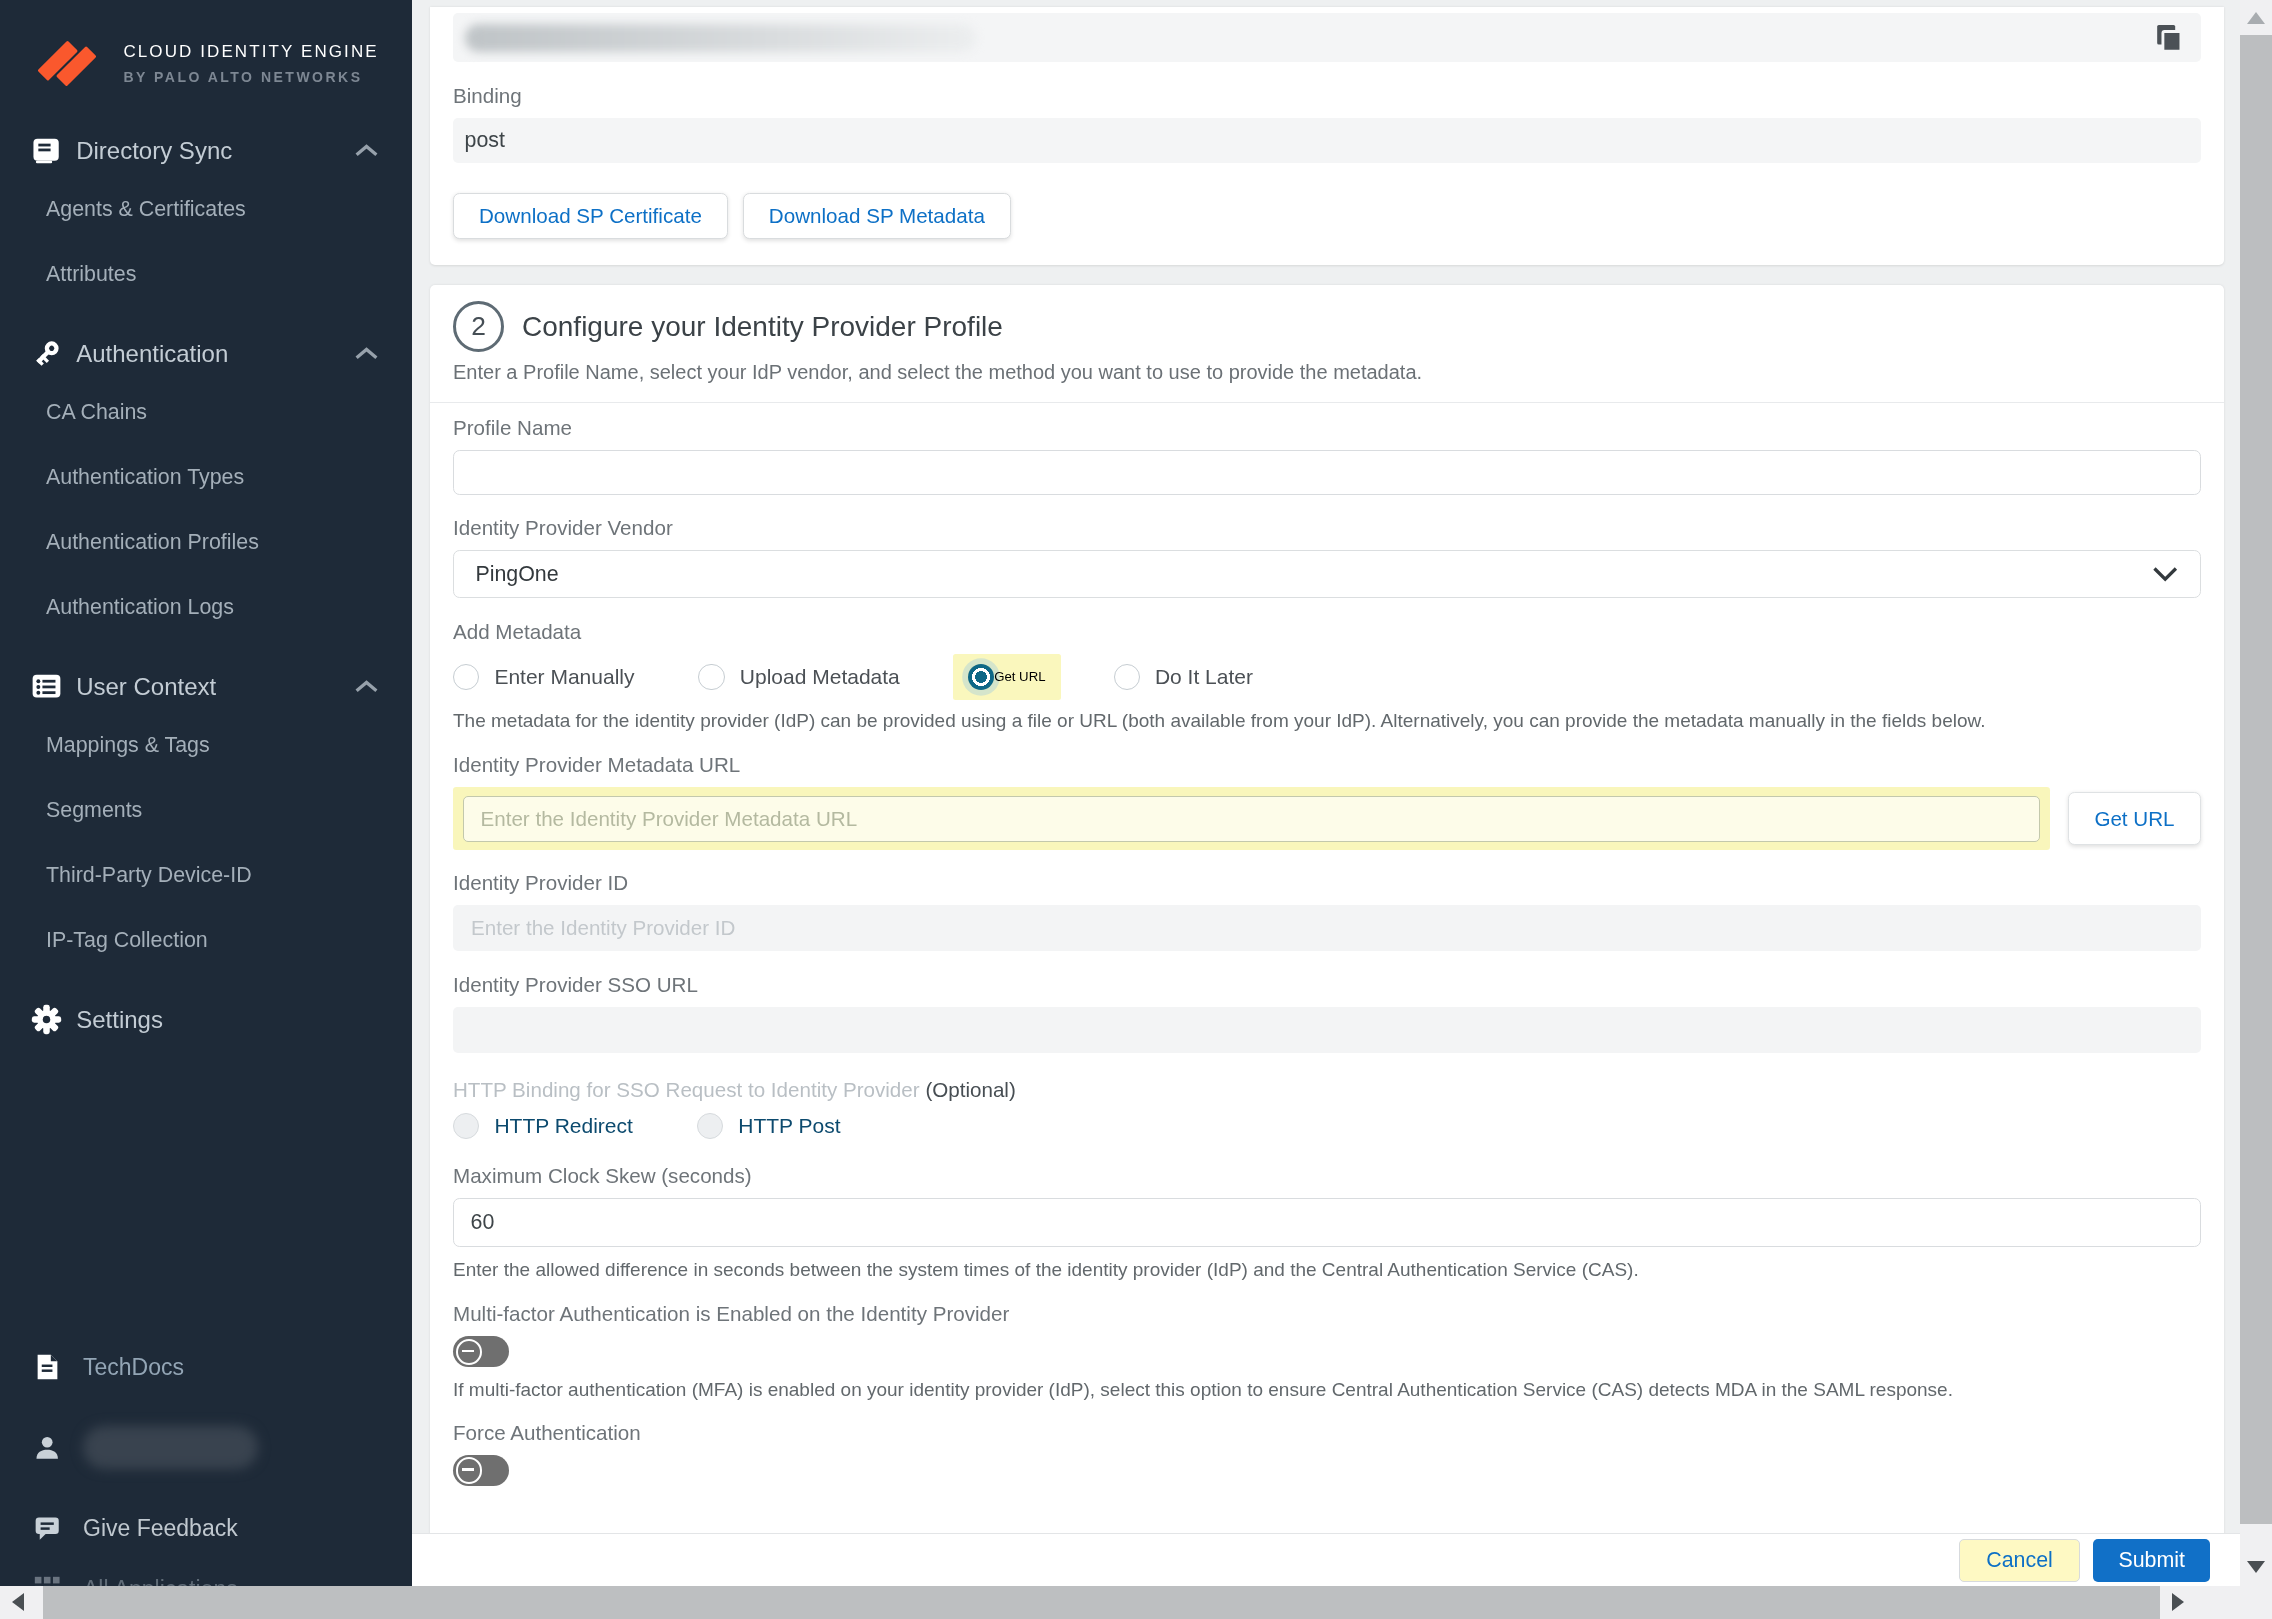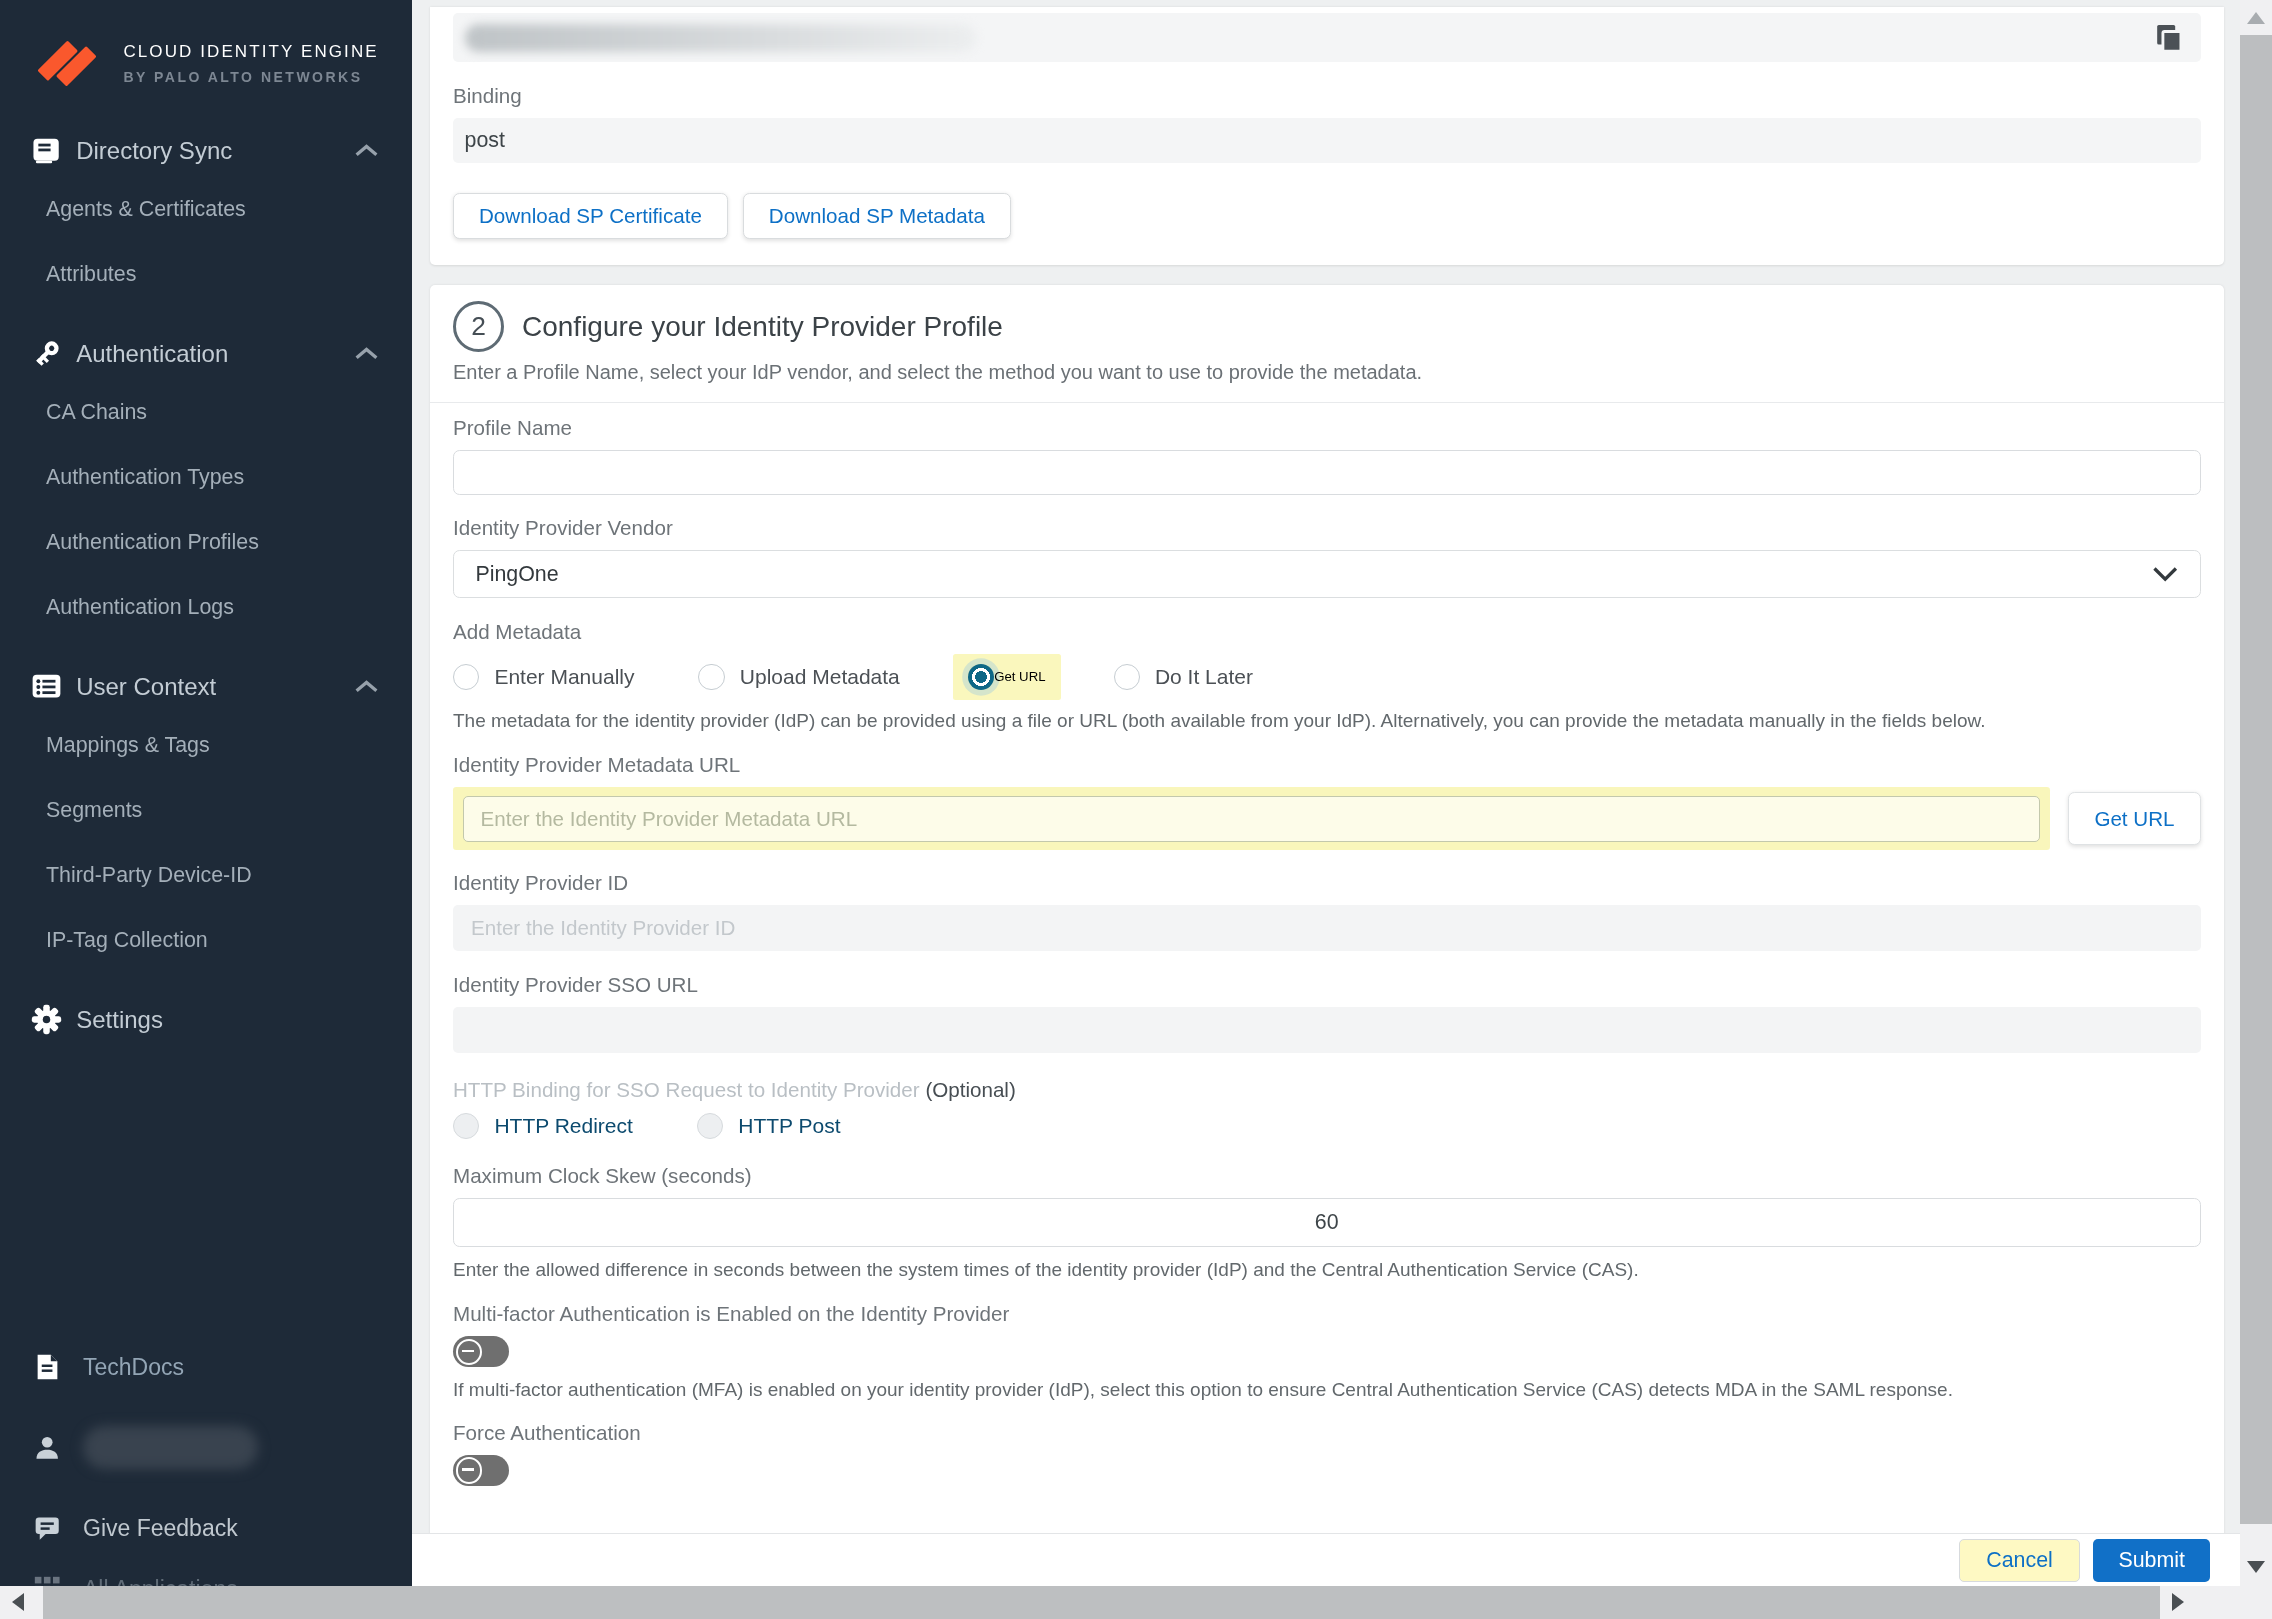--- a/index.html
+++ b/index.html
@@ -64,21 +64,21 @@
 
   .murl-row { display:flex; align-items:center; gap:18px; margin-top:6.6px; }
   .murl-wrap { flex:1; background:#f9f6bb; padding:8.2px 10px; border-radius:3.3px; }
   .murl-input { width:100%; height:46px; background:#fdfce9; border:1.6px solid #c3c8ac; border-radius:5px; font-size:20.6px; color:#5a5f50; padding:0 16.5px; font-family:"Liberation Sans",sans-serif; outline:none; }
   .murl-input::placeholder { color:#b4b9a0; }
   .geturl-btn { height:53px; padding:0 25px; background:#fff; border:0.8px solid #dfe2e4; border-radius:6.6px; box-shadow:0 1.6px 4.1px rgba(0,0,0,0.12); color:#0d70c6; font-size:20.6px; cursor:pointer; white-space:nowrap; font-family:"Liberation Sans",sans-serif; }
   .dis-input { width:100%; height:46px; background:#f3f4f5; border:none; border-radius:5px; font-size:20.6px; color:#3f464b; padding:0 18px; font-family:"Liberation Sans",sans-serif; }
   .dis-input::placeholder { color:#c3c8cc; }
   .lbl-dim { color:#b9bfc4; } .lbl-opt { color:#474e53; }
   .rlabel.dim { color:#0c4a6e; }
-  .skew-input { width:100%; height:49px; border:1.6px solid #d9dcdf; border-radius:6.6px; background:#fff; font-size:21.4px; color:#3e4549; padding:0 16.5px; font-family:"Liberation Sans",sans-serif;text-align:center; }
+  .skew-input { width:100%; height:49px; border:1.6px solid #d9dcdf; border-radius:6.6px; background:#fff; font-size:21.4px; color:#3e4549; padding:0 16.5px; font-family:"Liberation Sans",sans-serif; }
   .toggle { position:relative; width:56px; height:31px; border-radius:15.7px; background:#6f6f6f; margin-top:8.2px; cursor:pointer; }
   .toggle .knob { position:absolute; left:2.5px; top:2.5px; width:26.4px; height:26.4px; border-radius:50%; background:#6f6f6f; border:2.5px solid #ffffff; }
   .toggle .knob::after { content:""; position:absolute; left:4.1px; top:9px; width:12.4px; height:2.5px; background:#ffffff; }
 
   
   .footerbar { position:absolute; left:412px; right:33px; bottom:33px; height:53px; background:#ffffff; border-top:0.8px solid #e3e5e7; display:flex; align-items:center; justify-content:flex-end; gap:13.2px; padding-right:30px; z-index:5; }
   .cancel-btn { height:43px; padding:0 26.4px; background:#fef9c3; border:1.6px solid #d7dadd; border-radius:5px; color:#0d70c6; font-size:21.4px; cursor:pointer; font-family:"Liberation Sans",sans-serif; }
   .submit-btn { height:43px; padding:0 25px; background:#1170c7; border:none; border-radius:5px; color:#ffffff; font-size:21.4px; cursor:pointer; font-family:"Liberation Sans",sans-serif; }
 
   

